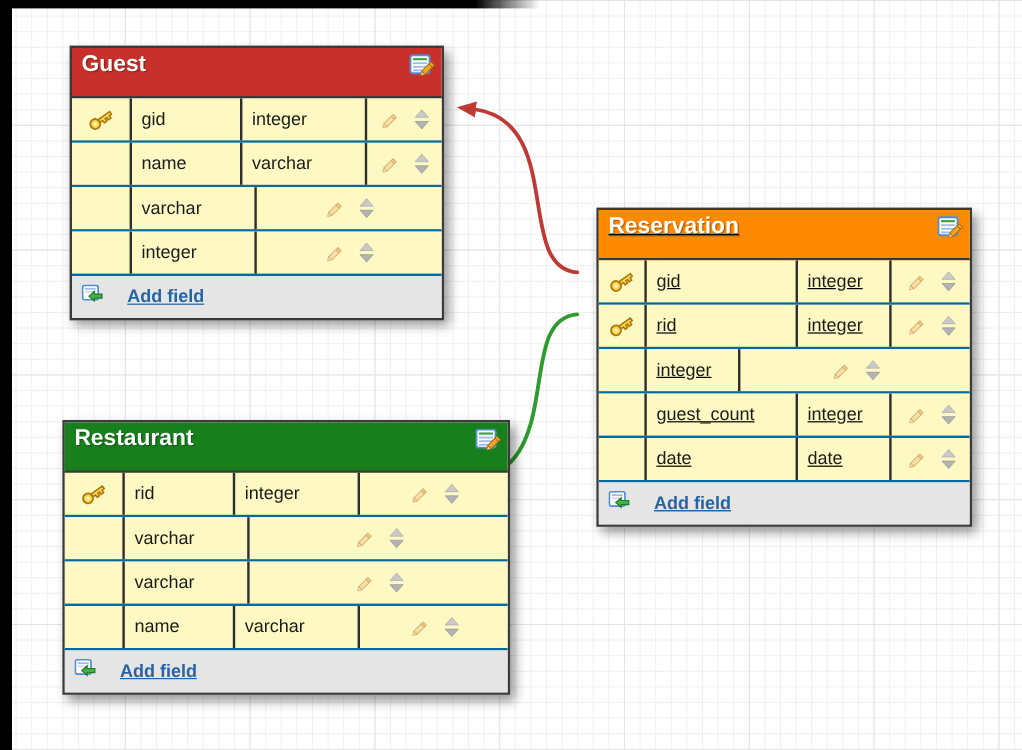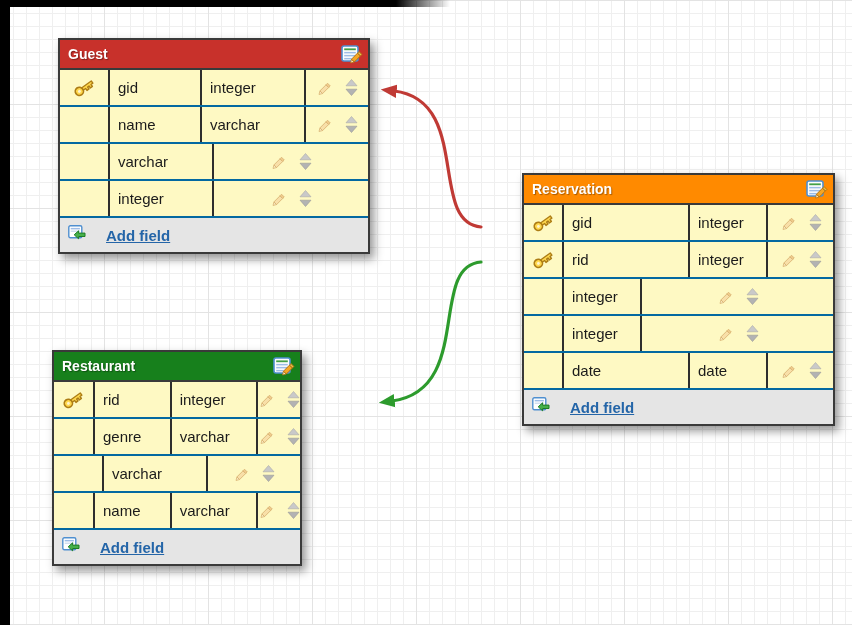--- a/index.html
+++ b/index.html
@@ -20,22 +20,22 @@
   #relations-layer{position:absolute;left:0;top:0;width:852px;height:625px;z-index:2;pointer-events:none;}
   #relations-layer path{pointer-events:stroke;}
   #tables-layer{position:absolute;left:0;top:0;z-index:3;}
 
   .db-table{
     position:absolute;box-sizing:border-box;background:#fbfbfb;
     border:2px solid #3a3a3a;box-shadow:4px 5px 9px rgba(0,0,0,.42);
   }
   .tbl-header{
     height:28px;display:flex;align-items:center;justify-content:space-between;
-    padding:0 5px 0 8px;border-bottom:2px solid #3a3a3a;
-    color:#fff;font-weight:bold;font-size:14px;text-shadow:1px 1px 1px rgba(0,0,0,.35);
+    padding:0 5px 12px 8px;border-bottom:2px solid #3a3a3a;
+    color:#fff;font-weight:bold;font-size:19px;text-shadow:1px 1px 1px rgba(0,0,0,.35);
   }
   .tbl-row{display:flex;height:35px;border-bottom:2px solid #0369a1;background:#fef9c3;}
   .cell{display:flex;align-items:center;box-sizing:border-box;}
   .key-cell{justify-content:center;border-right:2px solid #2e2e2e;}
   .name-cell,.type-cell{padding-left:8px;border-right:2px solid #2e2e2e;
     font-size:15px;color:#1b1b1b;white-space:nowrap;overflow:hidden;}
   .icons-cell{flex:1;justify-content:center;gap:9px;}
   .pencil-icon{opacity:.8;display:flex;}
   .spinner-icon{display:flex;}
   .tbl-footer{display:flex;align-items:center;gap:20px;padding:7px 8px;background:#e5e5e5;}
@@ -213,21 +213,21 @@
         <svg width="18" height="16" viewBox="0 0 18 16">
           <rect x="0.8" y="0.8" width="13" height="12" rx="1.5" fill="#ffffff" stroke="#4f8fd0" stroke-width="1.4"></rect>
           <rect x="2.7" y="2.9" width="9.2" height="1.5" fill="#9dbce6"></rect>
           <rect x="2.7" y="5.6" width="9.2" height="1.2" fill="#c6d8ee"></rect>
           <path d="M17 8.1 h-6.4 V5.8 L6.2 9.8 10.6 13.8 v-2.3 H17 z" fill="#45b04a" stroke="#1e7c25" stroke-width="1"></path>
         </svg>
       </span>
       <a class="addf-link">Add field</a>
     </div>
   </div>
-      <div class="db-table" style="left: 522px; top: 173px; width: 313px;">
+      <div class="db-table" style="left: 497px; top: 173px; width: 313px; text-decoration: underline;">
     <div class="tbl-header" style="background: rgb(255, 138, 0);">
       <span class="tbl-title">Reservation</span>
       <span class="tbl-edit">
         <svg width="22" height="19" viewBox="0 0 22 19">
           <rect x="1" y="1" width="16" height="15" rx="2" fill="#fdfdfd" stroke="#4f8fd0" stroke-width="1.6"></rect>
           <rect x="3.2" y="3.4" width="11.6" height="1.8" fill="#43a047"></rect>
           <rect x="3.2" y="6.9" width="11.6" height="1.5" fill="#9dbce6"></rect>
           <rect x="3.2" y="9.9" width="11.6" height="1.5" fill="#9dbce6"></rect>
           <rect x="3.2" y="12.9" width="7.5" height="1.5" fill="#9dbce6"></rect>
           <g transform="translate(9.5,18) rotate(-45)">
@@ -339,20 +339,21 @@
       <span class="key-icon" style="visibility: hidden;">
         <svg width="25" height="22" viewBox="0 0 25 22">
           <g transform="rotate(-36 12 11)">
             <circle cx="6.3" cy="11" r="4.1" fill="#ffd84d" stroke="#ad7d15" stroke-width="1.7"></circle>
             <circle cx="6.3" cy="11" r="1.5" fill="#fdf4cf"></circle>
             <path d="M10.4 9.6 H22 v2.7 h-2.3 v2.4 h-2.5 v-2.4 h-1.7 v2.4 h-2.5 v-2.4 h-2.6 z" fill="#ffd84d" stroke="#ad7d15" stroke-width="1.4" stroke-linejoin="round"></path>
           </g>
         </svg>
       </span>
     </div>
+    <div class="cell name-cell" style="width: 126px;">guest_count</div>
     <div class="cell type-cell" style="width: 78px;">integer</div>
     <div class="cell icons-cell">
       <span class="pencil-icon">
         <svg width="20" height="18" viewBox="0 0 20 18">
           <g transform="translate(3,15.5) rotate(-45)">
             <path d="M0 0 L3.2 -1.9 L3.2 1.9 Z" fill="#f6e3bd" stroke="#cf9f5d" stroke-width="0.7"></path>
             <rect x="3.2" y="-1.9" width="8.6" height="3.8" fill="#f7d9a2" stroke="#cf9f5d" stroke-width="0.8"></rect>
             <rect x="11.8" y="-1.9" width="2.2" height="3.8" fill="#eec27f" stroke="#cf9f5d" stroke-width="0.8"></rect>
           </g>
         </svg>
@@ -403,21 +404,21 @@
         <svg width="18" height="16" viewBox="0 0 18 16">
           <rect x="0.8" y="0.8" width="13" height="12" rx="1.5" fill="#ffffff" stroke="#4f8fd0" stroke-width="1.4"></rect>
           <rect x="2.7" y="2.9" width="9.2" height="1.5" fill="#9dbce6"></rect>
           <rect x="2.7" y="5.6" width="9.2" height="1.2" fill="#c6d8ee"></rect>
           <path d="M17 8.1 h-6.4 V5.8 L6.2 9.8 10.6 13.8 v-2.3 H17 z" fill="#45b04a" stroke="#1e7c25" stroke-width="1"></path>
         </svg>
       </span>
       <a class="addf-link">Add field</a>
     </div>
   </div>
-      <div class="db-table" style="left: 52px; top: 350px; width: 250px;">
+      <div class="db-table" style="left: 52px; top: 350px; width: 373px;">
     <div class="tbl-header" style="background: rgb(23, 128, 28);">
       <span class="tbl-title">Restaurant</span>
       <span class="tbl-edit">
         <svg width="22" height="19" viewBox="0 0 22 19">
           <rect x="1" y="1" width="16" height="15" rx="2" fill="#fdfdfd" stroke="#4f8fd0" stroke-width="1.6"></rect>
           <rect x="3.2" y="3.4" width="11.6" height="1.8" fill="#43a047"></rect>
           <rect x="3.2" y="6.9" width="11.6" height="1.5" fill="#9dbce6"></rect>
           <rect x="3.2" y="9.9" width="11.6" height="1.5" fill="#9dbce6"></rect>
           <rect x="3.2" y="12.9" width="7.5" height="1.5" fill="#9dbce6"></rect>
           <g transform="translate(9.5,18) rotate(-45)">
@@ -466,21 +467,20 @@
       <span class="key-icon" style="visibility: hidden;">
         <svg width="25" height="22" viewBox="0 0 25 22">
           <g transform="rotate(-36 12 11)">
             <circle cx="6.3" cy="11" r="4.1" fill="#ffd84d" stroke="#ad7d15" stroke-width="1.7"></circle>
             <circle cx="6.3" cy="11" r="1.5" fill="#fdf4cf"></circle>
             <path d="M10.4 9.6 H22 v2.7 h-2.3 v2.4 h-2.5 v-2.4 h-1.7 v2.4 h-2.5 v-2.4 h-2.6 z" fill="#ffd84d" stroke="#ad7d15" stroke-width="1.4" stroke-linejoin="round"></path>
           </g>
         </svg>
       </span>
     </div>
-    <div class="cell name-cell" style="width: 92px;">genre</div>
     <div class="cell type-cell" style="width: 104px;">varchar</div>
     <div class="cell icons-cell">
       <span class="pencil-icon">
         <svg width="20" height="18" viewBox="0 0 20 18">
           <g transform="translate(3,15.5) rotate(-45)">
             <path d="M0 0 L3.2 -1.9 L3.2 1.9 Z" fill="#f6e3bd" stroke="#cf9f5d" stroke-width="0.7"></path>
             <rect x="3.2" y="-1.9" width="8.6" height="3.8" fill="#f7d9a2" stroke="#cf9f5d" stroke-width="0.8"></rect>
             <rect x="11.8" y="-1.9" width="2.2" height="3.8" fill="#eec27f" stroke="#cf9f5d" stroke-width="0.8"></rect>
           </g>
         </svg>

